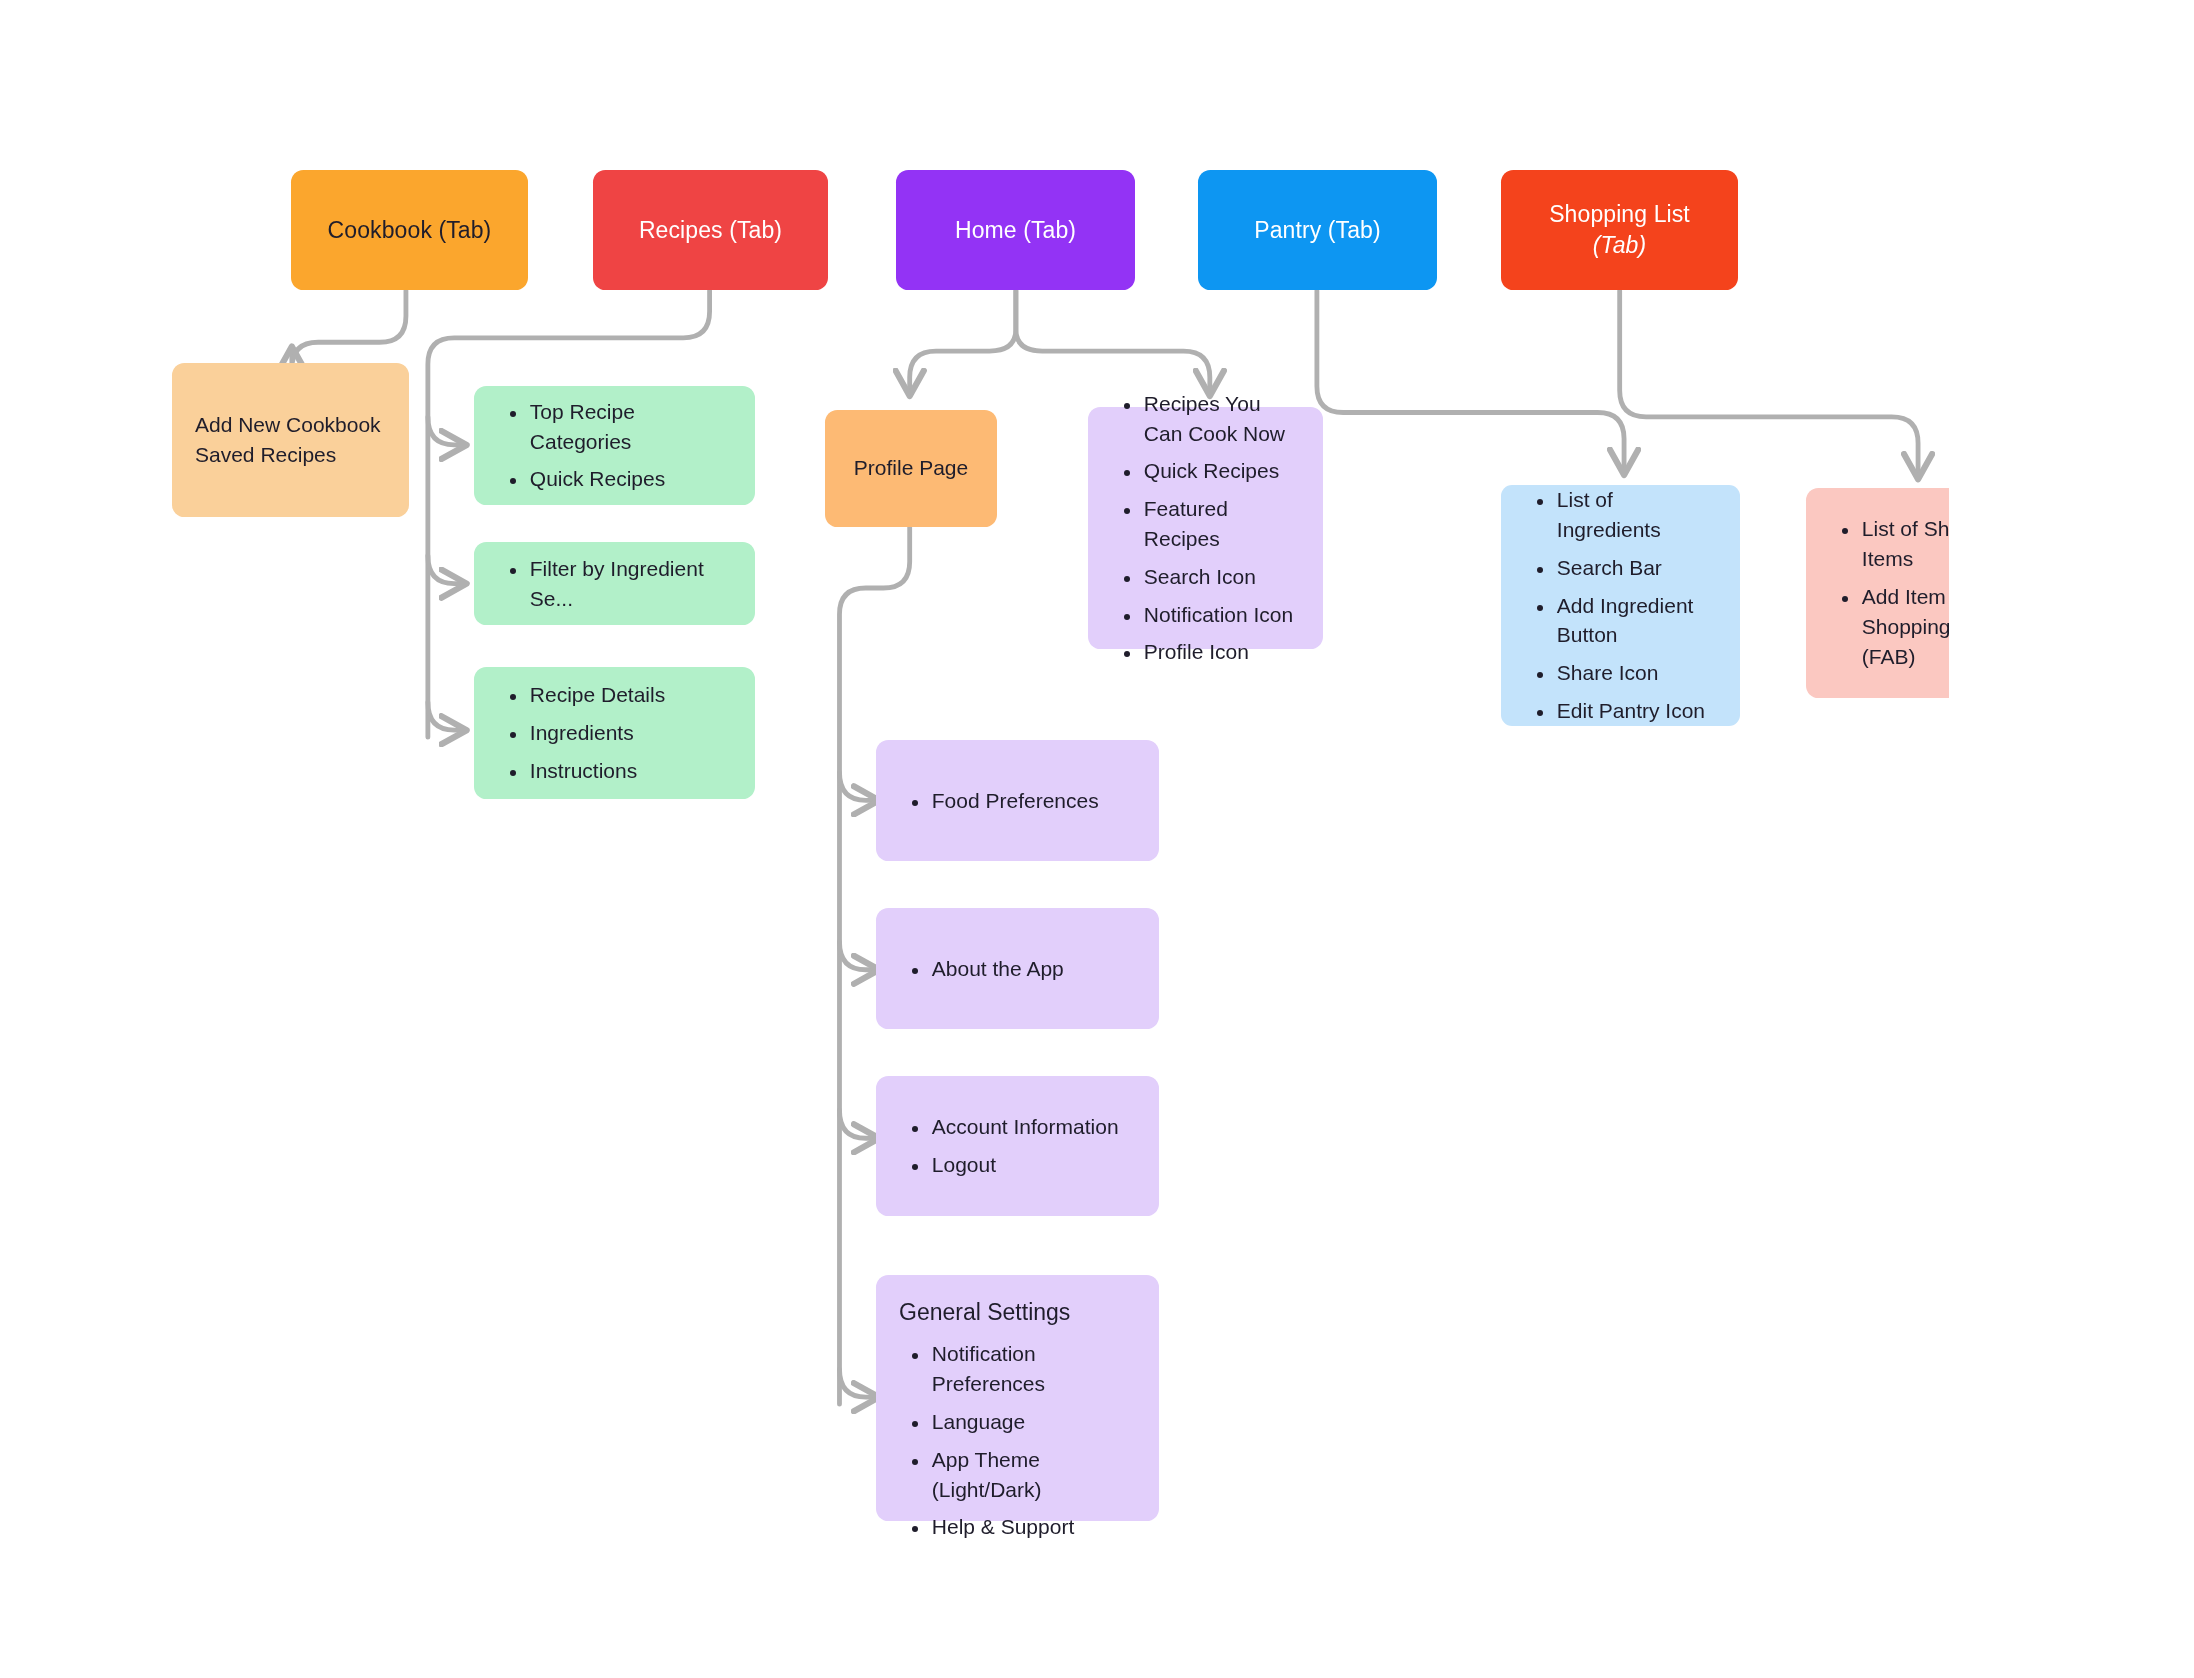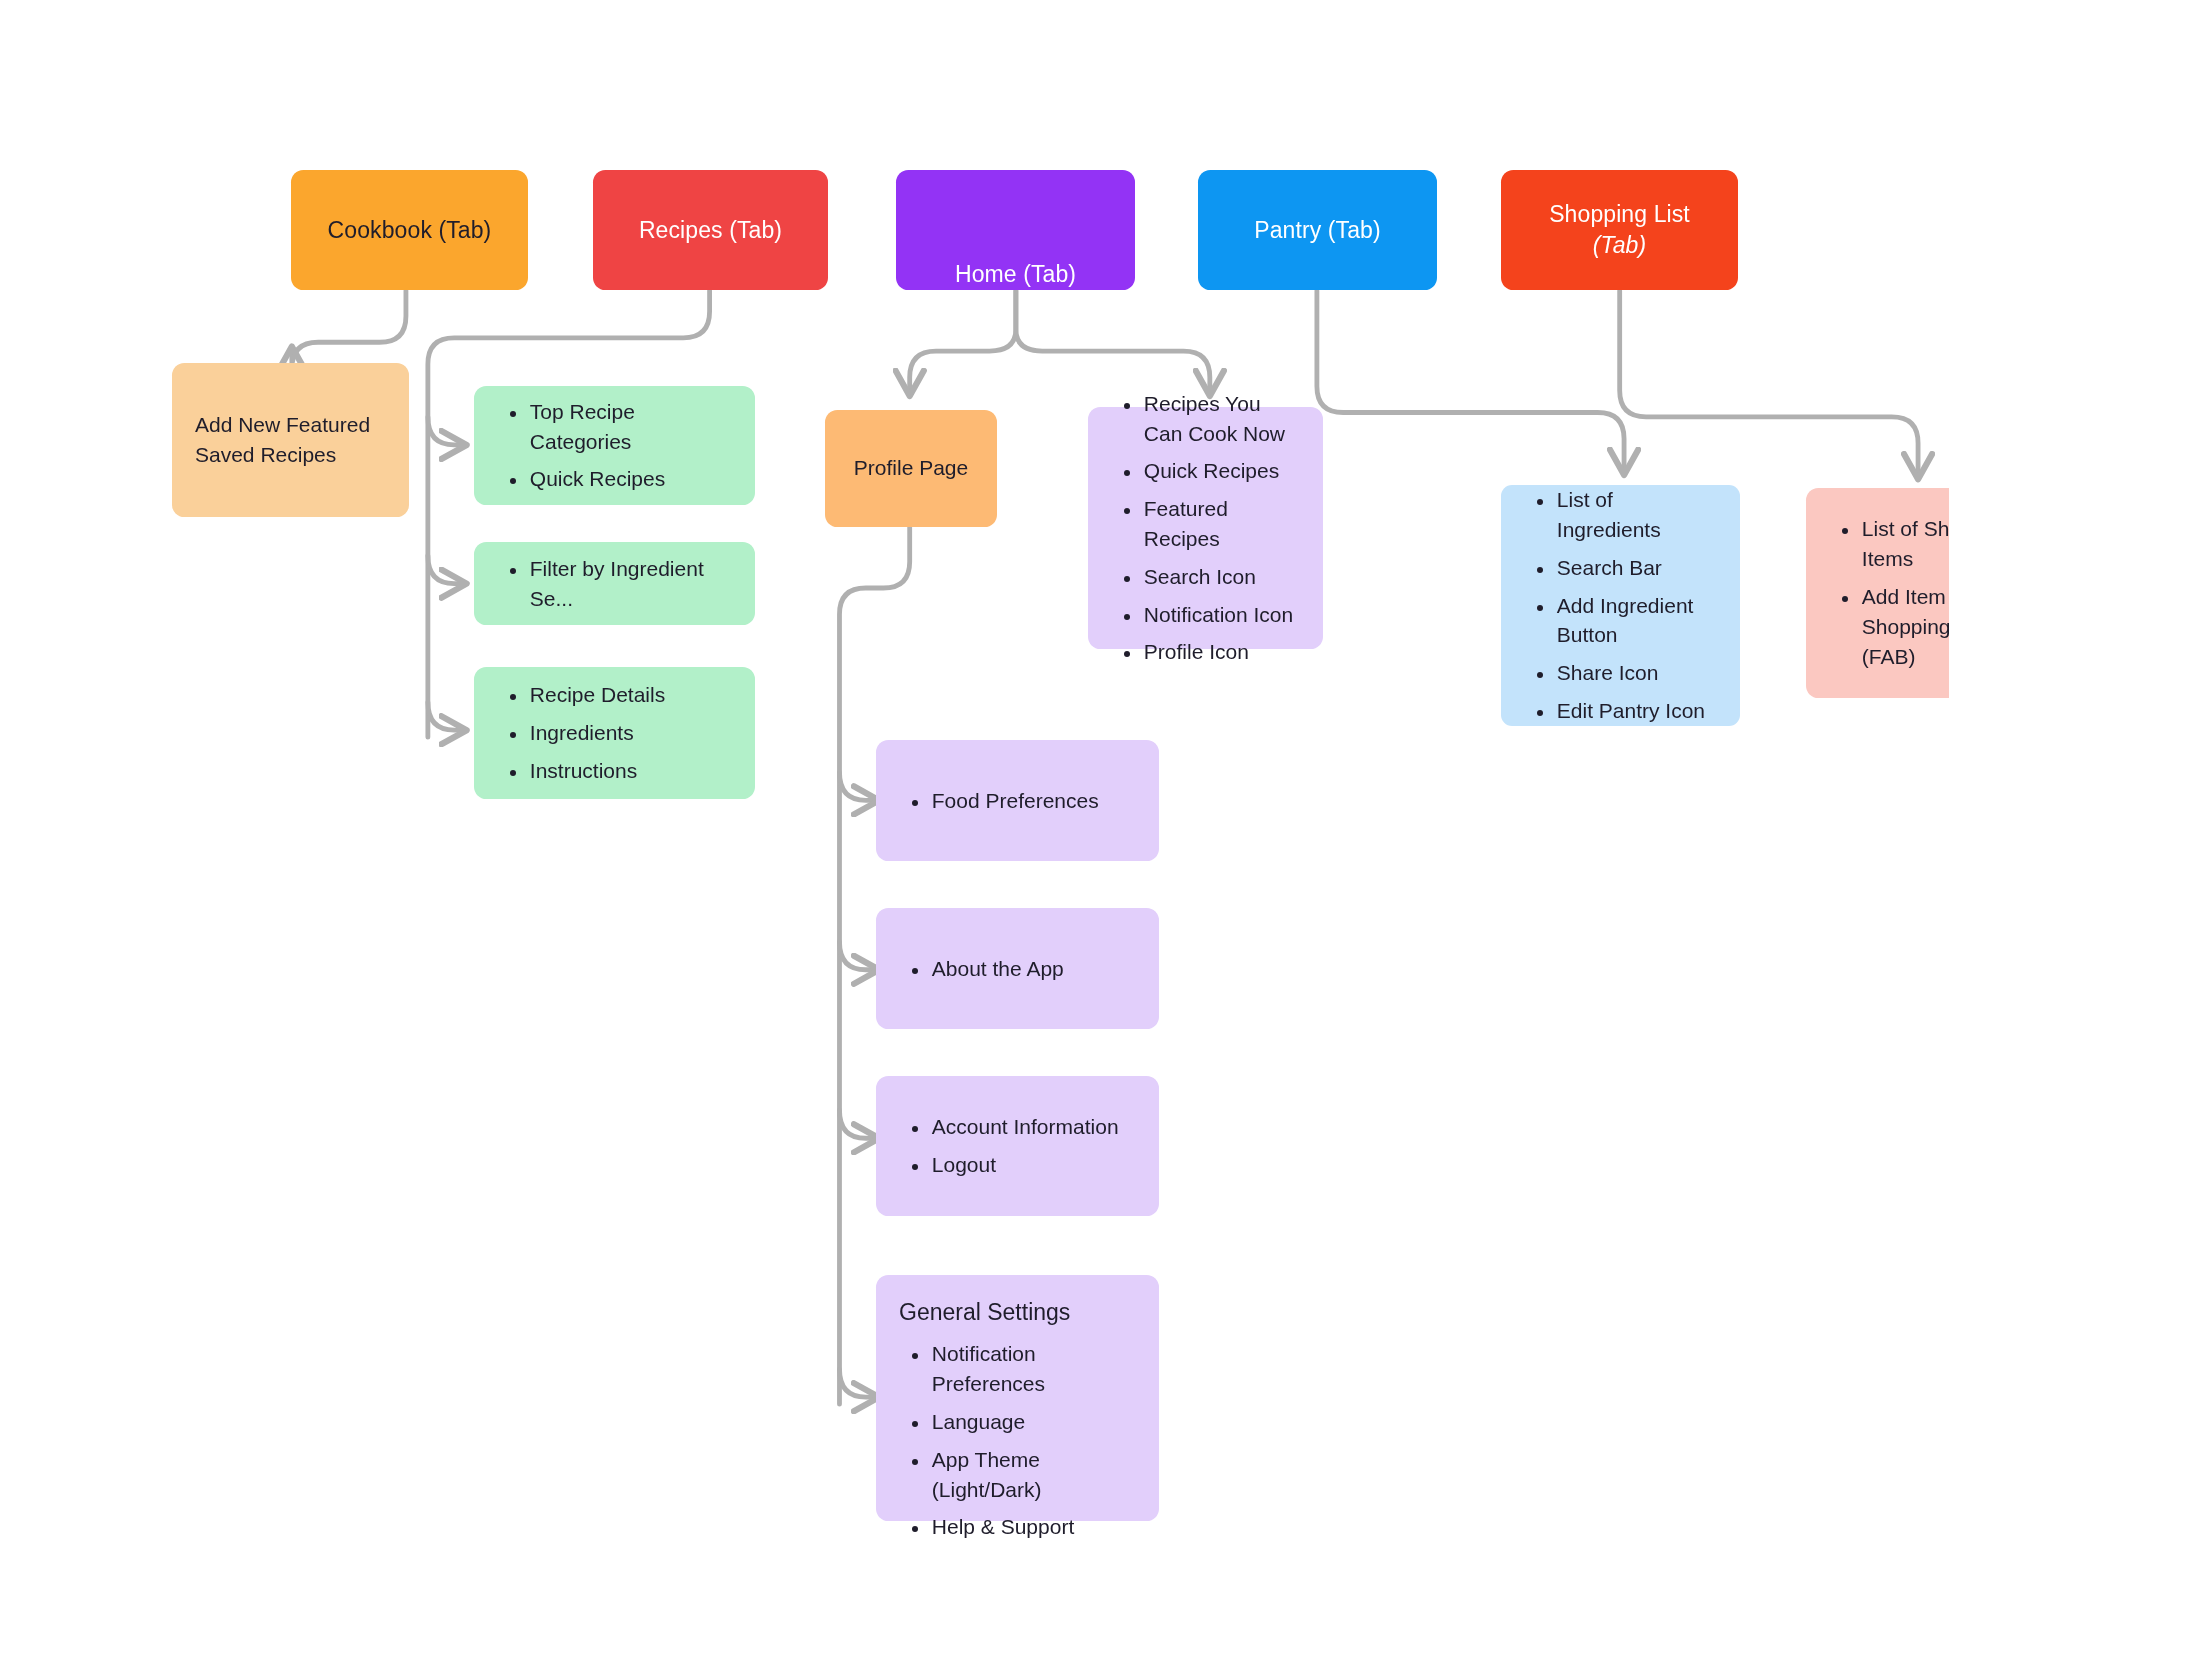--- a/index.html
+++ b/index.html
@@ -113,36 +113,36 @@
   </svg>
 
   <div class="node center" style="left:291px; top:170px; width:237px; height:120px; background:#fba62d;">
     <span class="tab-label" style="color:#1f1d2b;">Cookbook (Tab)</span>
   </div>
 
   <div class="node center" style="left:593px; top:170px; width:235px; height:120px; background:#ef4444;">
     <span class="tab-label" style="color:#ffffff;">Recipes (Tab)</span>
   </div>
 
-  <div class="node center" style="left:896px; top:170px; width:239px; height:120px; background:#9333f5;justify-content:flex-end;">
+  <div class="node center" style="left:896px; top:170px; width:239px; height:120px; background:#9333f5;">
     <span class="tab-label" style="color:#ffffff;">Home (Tab)</span>
   </div>
 
   <div class="node center" style="left:1198px; top:170px; width:239px; height:120px; background:#0d96f2;">
     <span class="tab-label" style="color:#ffffff;">Pantry (Tab)</span>
   </div>
 
   <div class="node center" style="left:1501px; top:170px; width:237px; height:120px; background:#f4431c;">
     <span class="tab-label" style="color:#ffffff;">Shopping List</span>
     <span class="tab-label" style="color:#ffffff;font-style:italic;">(Tab)</span>
   </div>
 
   <div class="node" style="left:172px; top:363px; width:237px; height:154px; background:#fad09a;">
     <div class="stack-text">
-      <div>Add New Featured</div>
+      <div>Add New Cookbook</div>
       <div>Saved Recipes</div>
     </div>
   </div>
 
   <div class="node" style="left:474px; top:386px; width:281px; height:119px; background:#b2f0c9;">
     <ul>
       <li>Top Recipe Categories</li>
       <li>Quick Recipes</li>
     </ul>
   </div>

